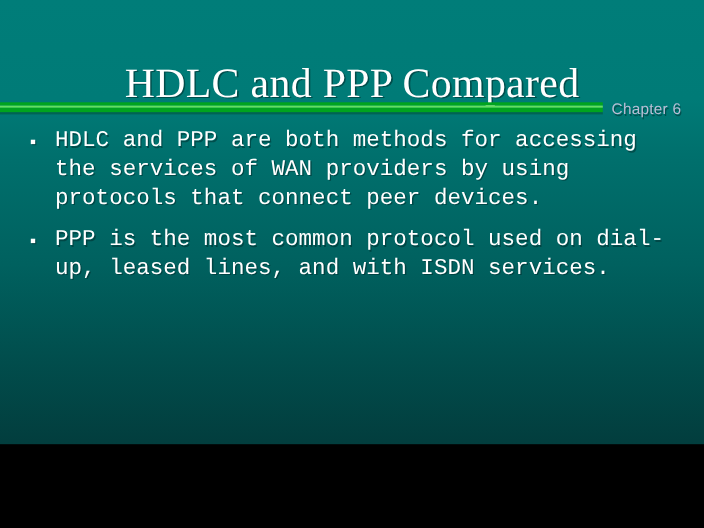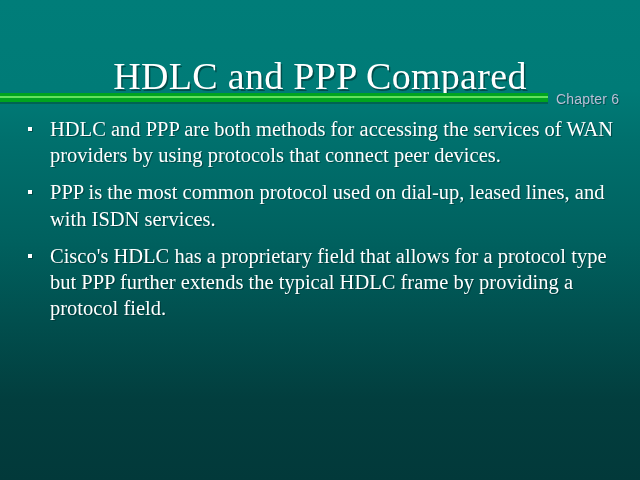--- a/index.html
+++ b/index.html
@@ -3,21 +3,21 @@
 <meta charset="utf-8">
 <style>
   html, body {
     margin: 0;
     padding: 0;
     background: #000;
   }
   #slide {
     position: relative;
     width: 640px;
-    height: 480px;
+    height: 404px;
     overflow: hidden;
     font-family: "Liberation Serif", "DejaVu Serif", serif;
     background: linear-gradient(to bottom,
         #007d79 0px,
         #007b77 90px,
         #00706d 140px,
         #00615f 240px,
         #014f4e 320px,
         #023e3e 400px,
         #02393a 480px);
@@ -101,20 +101,21 @@
     position: absolute;
     left: 14px;
     top: 11px;
     width: 4px;
     height: 4px;
     background: #ffffff;
     box-shadow: 1px 1px 0 rgba(0,40,40,0.5);
   }
   .bullet-text {
     display: block;
+    font-family: Liberation Mono, monospace;
   }
 </style>
 </head>
 <body>
 
 <div id="slide">
 
   <h1 id="title">HDLC and PPP Compared</h1>
 
   <div id="divider">
@@ -132,21 +133,17 @@
       <span class="bullet-marker"></span>
       <span class="bullet-text">HDLC and PPP are both methods for accessing the services of WAN providers by using protocols that connect peer devices.</span>
     </div>
 
 
     <div class="bullet-item">
       <span class="bullet-marker"></span>
       <span class="bullet-text">PPP is the most common protocol used on dial-up, leased lines, and with ISDN services.</span>
     </div>
 
-    <div class="bullet-item">
-      <span class="bullet-marker"></span>
-      <span class="bullet-text">Cisco's HDLC has a proprietary field that allows for a protocol type but PPP further extends the typical HDLC frame by providing a protocol field.</span>
-    </div>
 
 
   </div>
 
 </div>
 
 </body></html>

